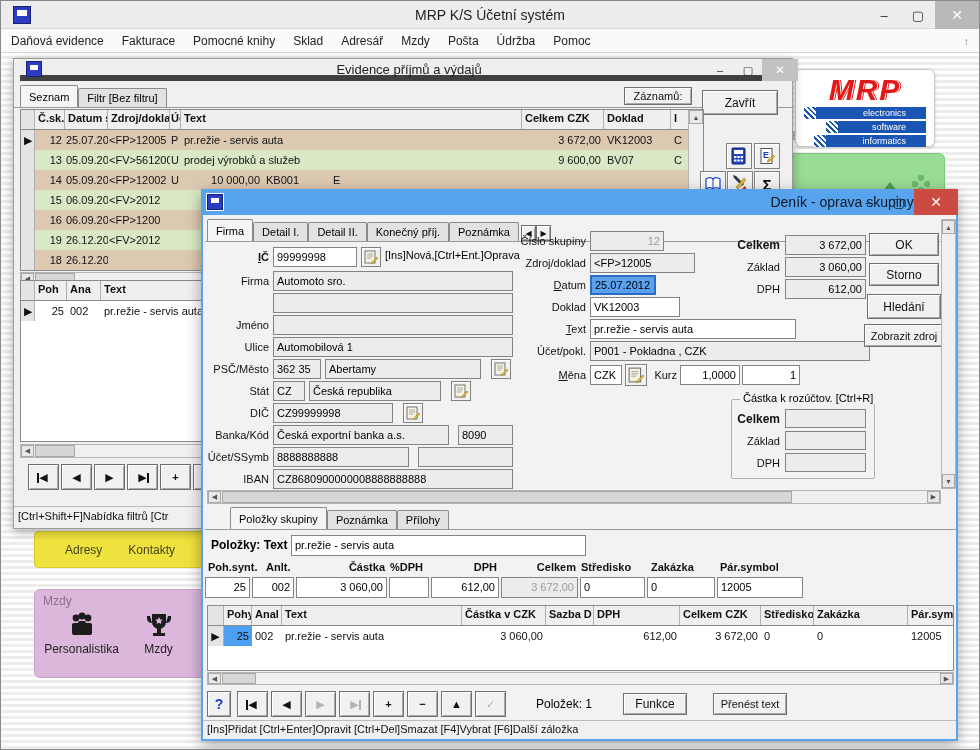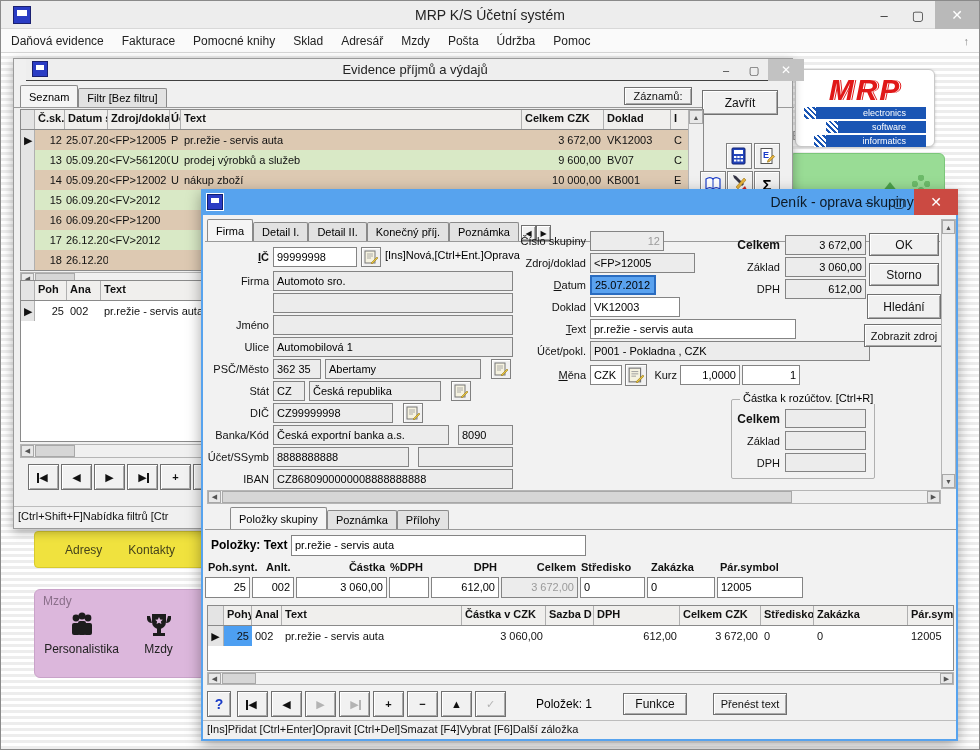--- a/index.html
+++ b/index.html
@@ -65,21 +65,21 @@
   .sb .thumb{position:absolute;background:#d6d6d6;border:1px solid #a8a8a8;}
   .navbtn{width:31px;height:26px;font-size:11px;font-weight:bold;color:#111;position:relative;}
   .navbtn.dis{color:#b3b3b3;}
   .navbtn.left::before{content:"";position:absolute;left:8px;top:8px;width:2px;height:10px;background:currentColor;}
   .navbtn.right::after{content:"";position:absolute;right:8px;top:8px;width:2px;height:10px;background:currentColor;}
   .statusbar{position:absolute;background:#f0f0f0;border-top:1px solid #bcbcbc;font-size:11px;color:#111;padding:3px 4px;white-space:nowrap;overflow:hidden;}
   .iconbtn{width:20px;height:20px;background:#f1f1f1;border:1px solid #808080;box-shadow:inset 1px 1px 0 #fff;display:flex;align-items:center;justify-content:center;position:absolute;}
 
   
   #evidence{position:absolute;left:12px;top:57px;width:780px;height:471px;background:#f0f0f0;border:1px solid #9a9a9a;box-shadow:0 3px 10px rgba(0,0,0,.3);z-index:10;}
-  .ev-titlebar{position:absolute;left:12px;top:0;width:100%;height:22px;background:#eeeeee;border-bottom:1px solid #404040;}
+  .ev-titlebar{position:absolute;left:6px;top:0;width:100%;height:22px;background:#eeeeee;border-bottom:6px solid #404040;}
   .ev-title{position:absolute;left:0;right:0;top:3px;text-align:center;font-size:13px;color:#222;}
   .ev-icon{position:absolute;left:6px;top:2px;width:16px;height:16px;background:#2a3cc4;border:1px solid #1a2070;}
   .ev-icon::after{content:"";position:absolute;left:3px;top:3px;right:3px;bottom:3px;background:#fff;box-shadow:inset 0 -3px 0 #2a3cc4;}
   .ev-caps{position:absolute;right:0;top:0;display:flex;height:22px;}
   .ev-cap{width:28px;height:22px;display:flex;align-items:center;justify-content:center;font-size:11px;color:#333;}
   .ev-close{width:36px;background:#c2c2c2;color:#fff;font-size:12px;}
   .grid{position:absolute;background:#fff;border:1px solid #8a8a8a;overflow:hidden;}
   .gh{display:flex;background:#f0efed;border-bottom:1px solid #8a8a8a;}
   .gh .hc{font-size:11px;font-weight:bold;color:#111;padding:2px 3px;border-right:1px solid #b0b0b0;white-space:nowrap;overflow:hidden;height:19px;}
   .gr{display:flex;height:20px;}
@@ -232,21 +232,20 @@
             <div class="c" style="width:67px;">BV07</div>
             <div class="c" style="width:19px;">C</div>
           </div>
 
           <div class="gr fp">
             <div class="c selcol marker" style="width:14px;"></div>
             <div class="c" style="width:30px;text-align:right;">14</div>
             <div class="c" style="width:43px;padding:0 1px;">05.09.2012</div>
             <div class="c" style="width:62px;padding:0 1px;">&lt;FP&gt;12002</div>
             <div class="c" style="width:11px;padding:0 1px;">U</div>
-            <div class="c" style="width:341px;">nákup zboží</div>
             <div class="c" style="width:82px;text-align:right;">10 000,00</div>
             <div class="c" style="width:67px;">KB001</div>
             <div class="c" style="width:19px;">E</div>
           </div>
 
           <div class="gr fv">
             <div class="c selcol marker" style="width:14px;"></div>
             <div class="c" style="width:30px;text-align:right;">15</div>
             <div class="c" style="width:43px;padding:0 1px;">06.09.2012</div>
             <div class="c" style="width:62px;padding:0 1px;">&lt;FV&gt;2012</div>
@@ -264,21 +263,21 @@
             <div class="c" style="width:62px;padding:0 1px;">&lt;FP&gt;1200</div>
             <div class="c" style="width:11px;padding:0 1px;"></div>
             <div class="c" style="width:341px;"></div>
             <div class="c" style="width:82px;text-align:right;"></div>
             <div class="c" style="width:67px;"></div>
             <div class="c" style="width:19px;"></div>
           </div>
 
           <div class="gr fv">
             <div class="c selcol marker" style="width:14px;"></div>
-            <div class="c" style="width:30px;text-align:right;">17</div>
+            <div class="c" style="width:30px;text-align:right;">19</div>
             <div class="c" style="width:43px;padding:0 1px;">26.12.2012</div>
             <div class="c" style="width:62px;padding:0 1px;">&lt;FV&gt;2012</div>
             <div class="c" style="width:11px;padding:0 1px;"></div>
             <div class="c" style="width:341px;"></div>
             <div class="c" style="width:82px;text-align:right;"></div>
             <div class="c" style="width:67px;"></div>
             <div class="c" style="width:19px;"></div>
           </div>
 
           <div class="gr fp">

